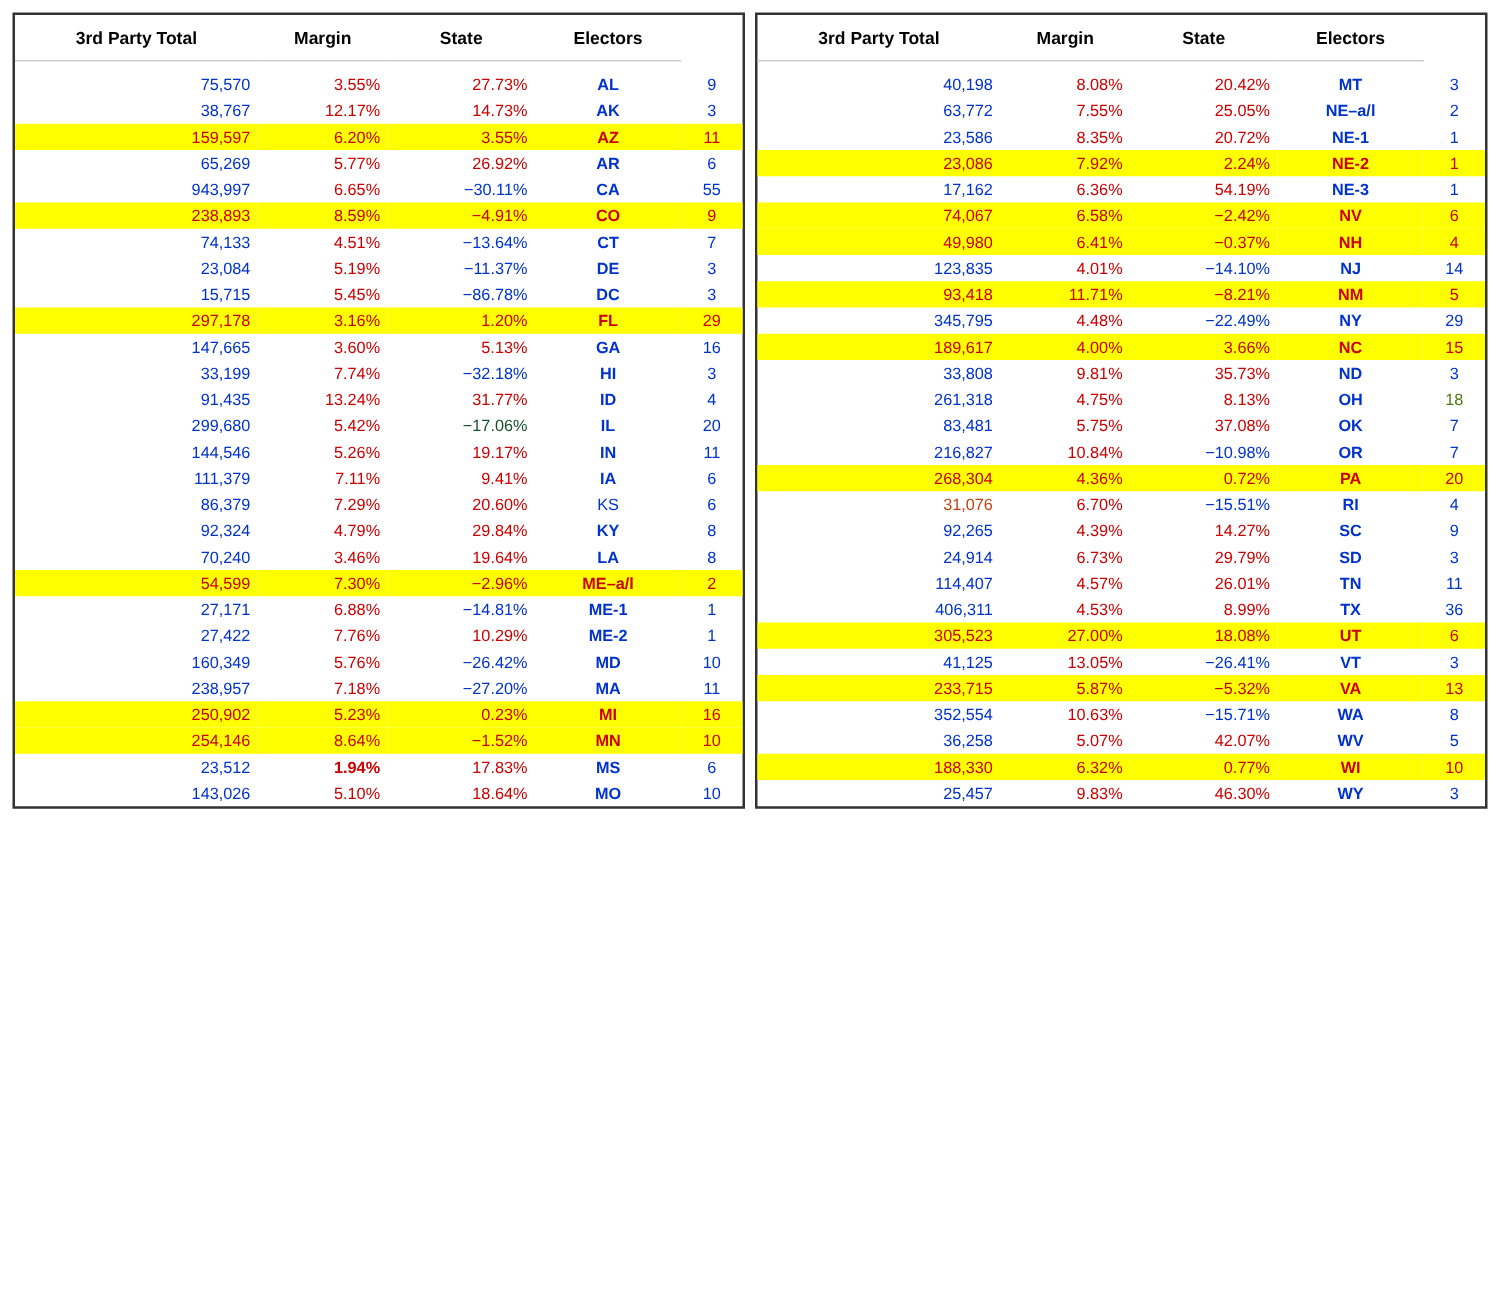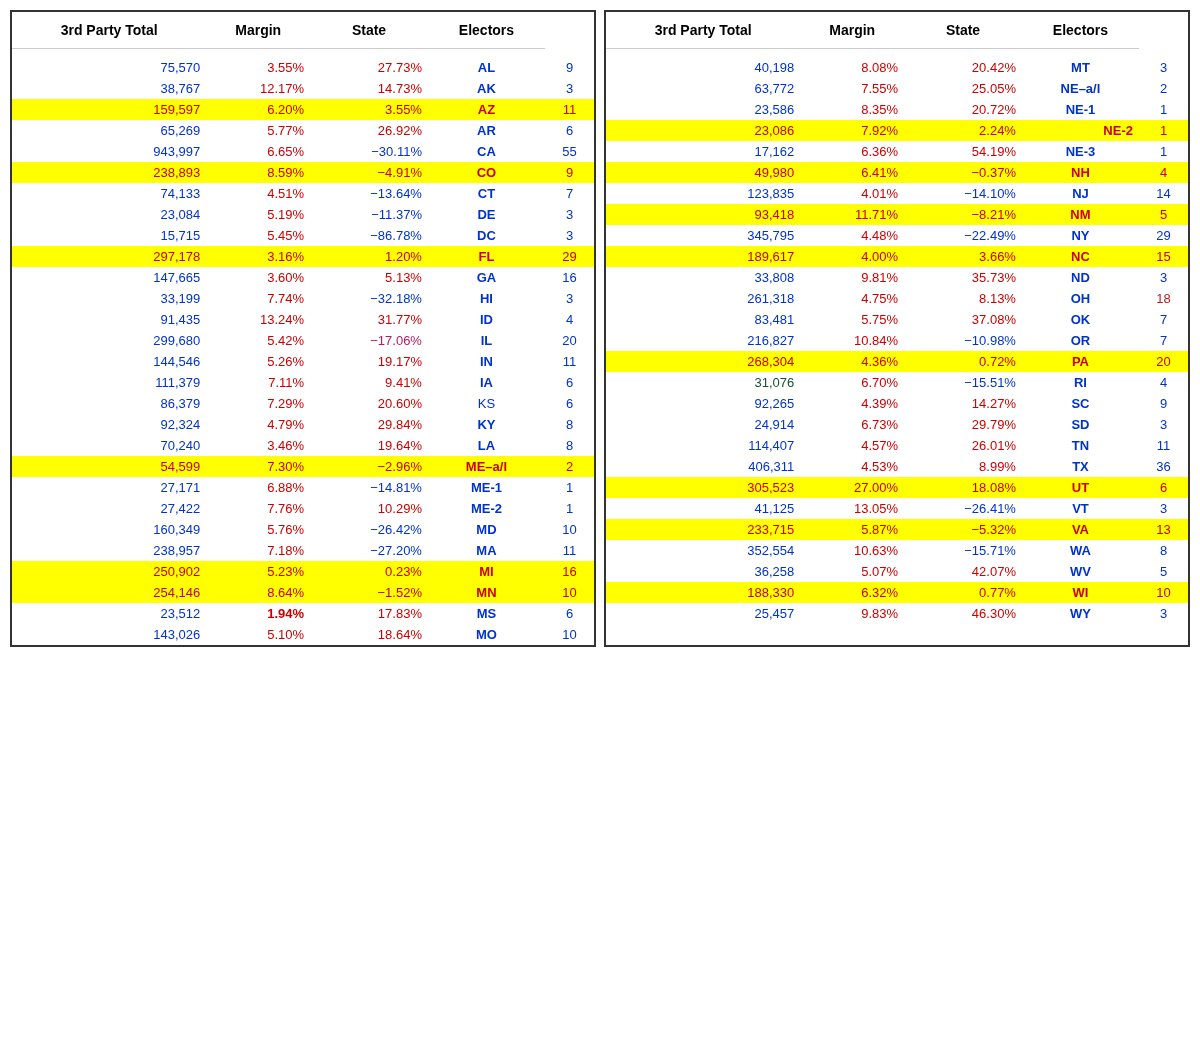--- a/index.html
+++ b/index.html
@@ -159,21 +159,21 @@
           <tr>
             <td style="color: rgb(0, 51, 204);">91,435</td>
             <td style="color: rgb(204, 0, 0);">13.24%</td>
             <td style="color: rgb(204, 0, 0);">31.77%</td>
             <td style="color: rgb(0, 51, 204); text-align: center; font-weight: bold;">ID</td>
             <td style="color: rgb(0, 51, 204); text-align: center;">4</td>
           </tr>
           <tr>
             <td style="color: rgb(0, 51, 204);">299,680</td>
             <td style="color: rgb(204, 0, 0);">5.42%</td>
-            <td style="color: #be185d;">−17.06%</td>
+            <td style="color: #14532d;">−17.06%</td>
             <td style="color: rgb(0, 51, 204); text-align: center; font-weight: bold;">IL</td>
             <td style="color: rgb(0, 51, 204); text-align: center;">20</td>
           </tr>
           <tr>
             <td style="color: rgb(0, 51, 204);">144,546</td>
             <td style="color: rgb(204, 0, 0);">5.26%</td>
             <td style="color: rgb(204, 0, 0);">19.17%</td>
             <td style="color: rgb(0, 51, 204); text-align: center; font-weight: bold;">IN</td>
             <td style="color: rgb(0, 51, 204); text-align: center;">11</td>
           </tr>
@@ -306,31 +306,38 @@
             <td style="color: rgb(0, 51, 204);">23,586</td>
             <td style="color: rgb(204, 0, 0);">8.35%</td>
             <td style="color: rgb(204, 0, 0);">20.72%</td>
             <td style="color: rgb(0, 51, 204); text-align: center; font-weight: bold;">NE-1</td>
             <td style="color: rgb(0, 51, 204); text-align: center;">1</td>
           </tr>
           <tr class="highlight-row">
             <td style="color: rgb(204, 0, 0);">23,086</td>
             <td style="color: rgb(204, 0, 0);">7.92%</td>
             <td style="color: rgb(204, 0, 0);">2.24%</td>
-            <td style="color: rgb(204, 0, 0); text-align: right; font-weight: bold;">NE-2</td>
+            <td style="color: rgb(204, 0, 0); text-align: center; font-weight: bold;">NE-2</td>
             <td style="color: rgb(204, 0, 0); text-align: center;">1</td>
           </tr>
           <tr>
             <td style="color: rgb(0, 51, 204);">17,162</td>
             <td style="color: rgb(204, 0, 0);">6.36%</td>
             <td style="color: rgb(204, 0, 0);">54.19%</td>
             <td style="color: rgb(0, 51, 204); text-align: center; font-weight: bold;">NE-3</td>
             <td style="color: rgb(0, 51, 204); text-align: center;">1</td>
           </tr>
           <tr class="highlight-row">
+            <td style="color: rgb(204, 0, 0);">74,067</td>
+            <td style="color: rgb(204, 0, 0);">6.58%</td>
+            <td style="color: rgb(204, 0, 0);">−2.42%</td>
+            <td style="color: rgb(204, 0, 0); text-align: center; font-weight: bold;">NV</td>
+            <td style="color: rgb(204, 0, 0); text-align: center;">6</td>
+          </tr>
+          <tr class="highlight-row">
             <td style="color: rgb(204, 0, 0);">49,980</td>
             <td style="color: rgb(204, 0, 0);">6.41%</td>
             <td style="color: rgb(204, 0, 0);">−0.37%</td>
             <td style="color: rgb(204, 0, 0); text-align: center; font-weight: bold;">NH</td>
             <td style="color: rgb(204, 0, 0); text-align: center;">4</td>
           </tr>
           <tr>
             <td style="color: rgb(0, 51, 204);">123,835</td>
             <td style="color: rgb(204, 0, 0);">4.01%</td>
             <td style="color: rgb(0, 51, 204);">−14.10%</td>
@@ -363,21 +370,21 @@
             <td style="color: rgb(204, 0, 0);">9.81%</td>
             <td style="color: rgb(204, 0, 0);">35.73%</td>
             <td style="color: rgb(0, 51, 204); text-align: center; font-weight: bold;">ND</td>
             <td style="color: rgb(0, 51, 204); text-align: center;">3</td>
           </tr>
           <tr>
             <td style="color: rgb(0, 51, 204);">261,318</td>
             <td style="color: rgb(204, 0, 0);">4.75%</td>
             <td style="color: rgb(204, 0, 0);">8.13%</td>
             <td style="color: rgb(0, 51, 204); text-align: center; font-weight: bold;">OH</td>
-            <td style="color: #b91c1c; text-align: center;">18</td>
+            <td style="color: #4d7c0f; text-align: center;">18</td>
           </tr>
           <tr>
             <td style="color: rgb(0, 51, 204);">83,481</td>
             <td style="color: rgb(204, 0, 0);">5.75%</td>
             <td style="color: rgb(204, 0, 0);">37.08%</td>
             <td style="color: rgb(0, 51, 204); text-align: center; font-weight: bold;">OK</td>
             <td style="color: rgb(0, 51, 204); text-align: center;">7</td>
           </tr>
           <tr>
             <td style="color: rgb(0, 51, 204);">216,827</td>
@@ -387,21 +394,21 @@
             <td style="color: rgb(0, 51, 204); text-align: center;">7</td>
           </tr>
           <tr class="highlight-row">
             <td style="color: rgb(204, 0, 0);">268,304</td>
             <td style="color: rgb(204, 0, 0);">4.36%</td>
             <td style="color: rgb(204, 0, 0);">0.72%</td>
             <td style="color: rgb(204, 0, 0); text-align: center; font-weight: bold;">PA</td>
             <td style="color: rgb(204, 0, 0); text-align: center;">20</td>
           </tr>
           <tr>
-            <td style="color: #14532d;">31,076</td>
+            <td style="color: #c2410c;">31,076</td>
             <td style="color: rgb(204, 0, 0);">6.70%</td>
             <td style="color: rgb(0, 51, 204);">−15.51%</td>
             <td style="color: rgb(0, 51, 204); text-align: center; font-weight: bold;">RI</td>
             <td style="color: rgb(0, 51, 204); text-align: center;">4</td>
           </tr>
           <tr>
             <td style="color: rgb(0, 51, 204);">92,265</td>
             <td style="color: rgb(204, 0, 0);">4.39%</td>
             <td style="color: rgb(204, 0, 0);">14.27%</td>
             <td style="color: rgb(0, 51, 204); text-align: center; font-weight: bold;">SC</td>

